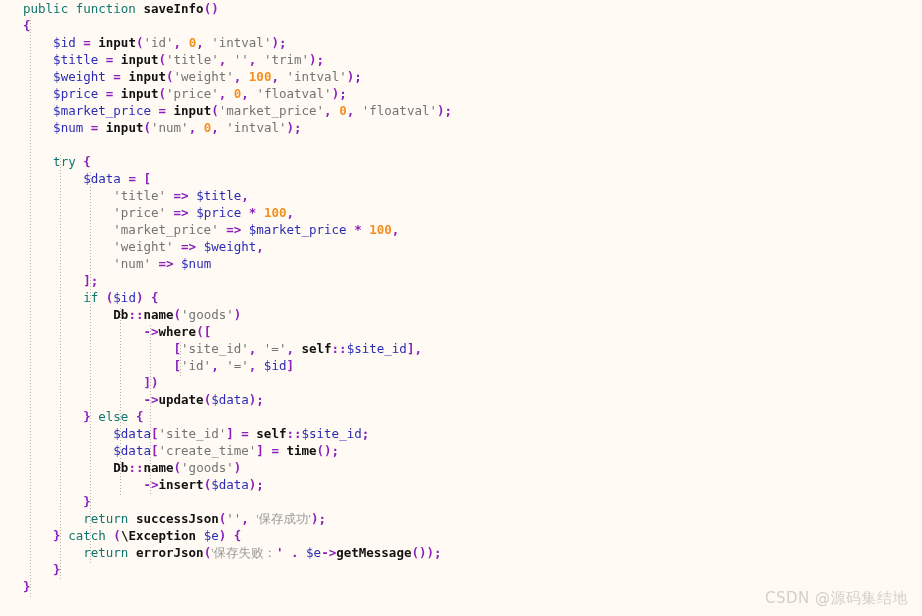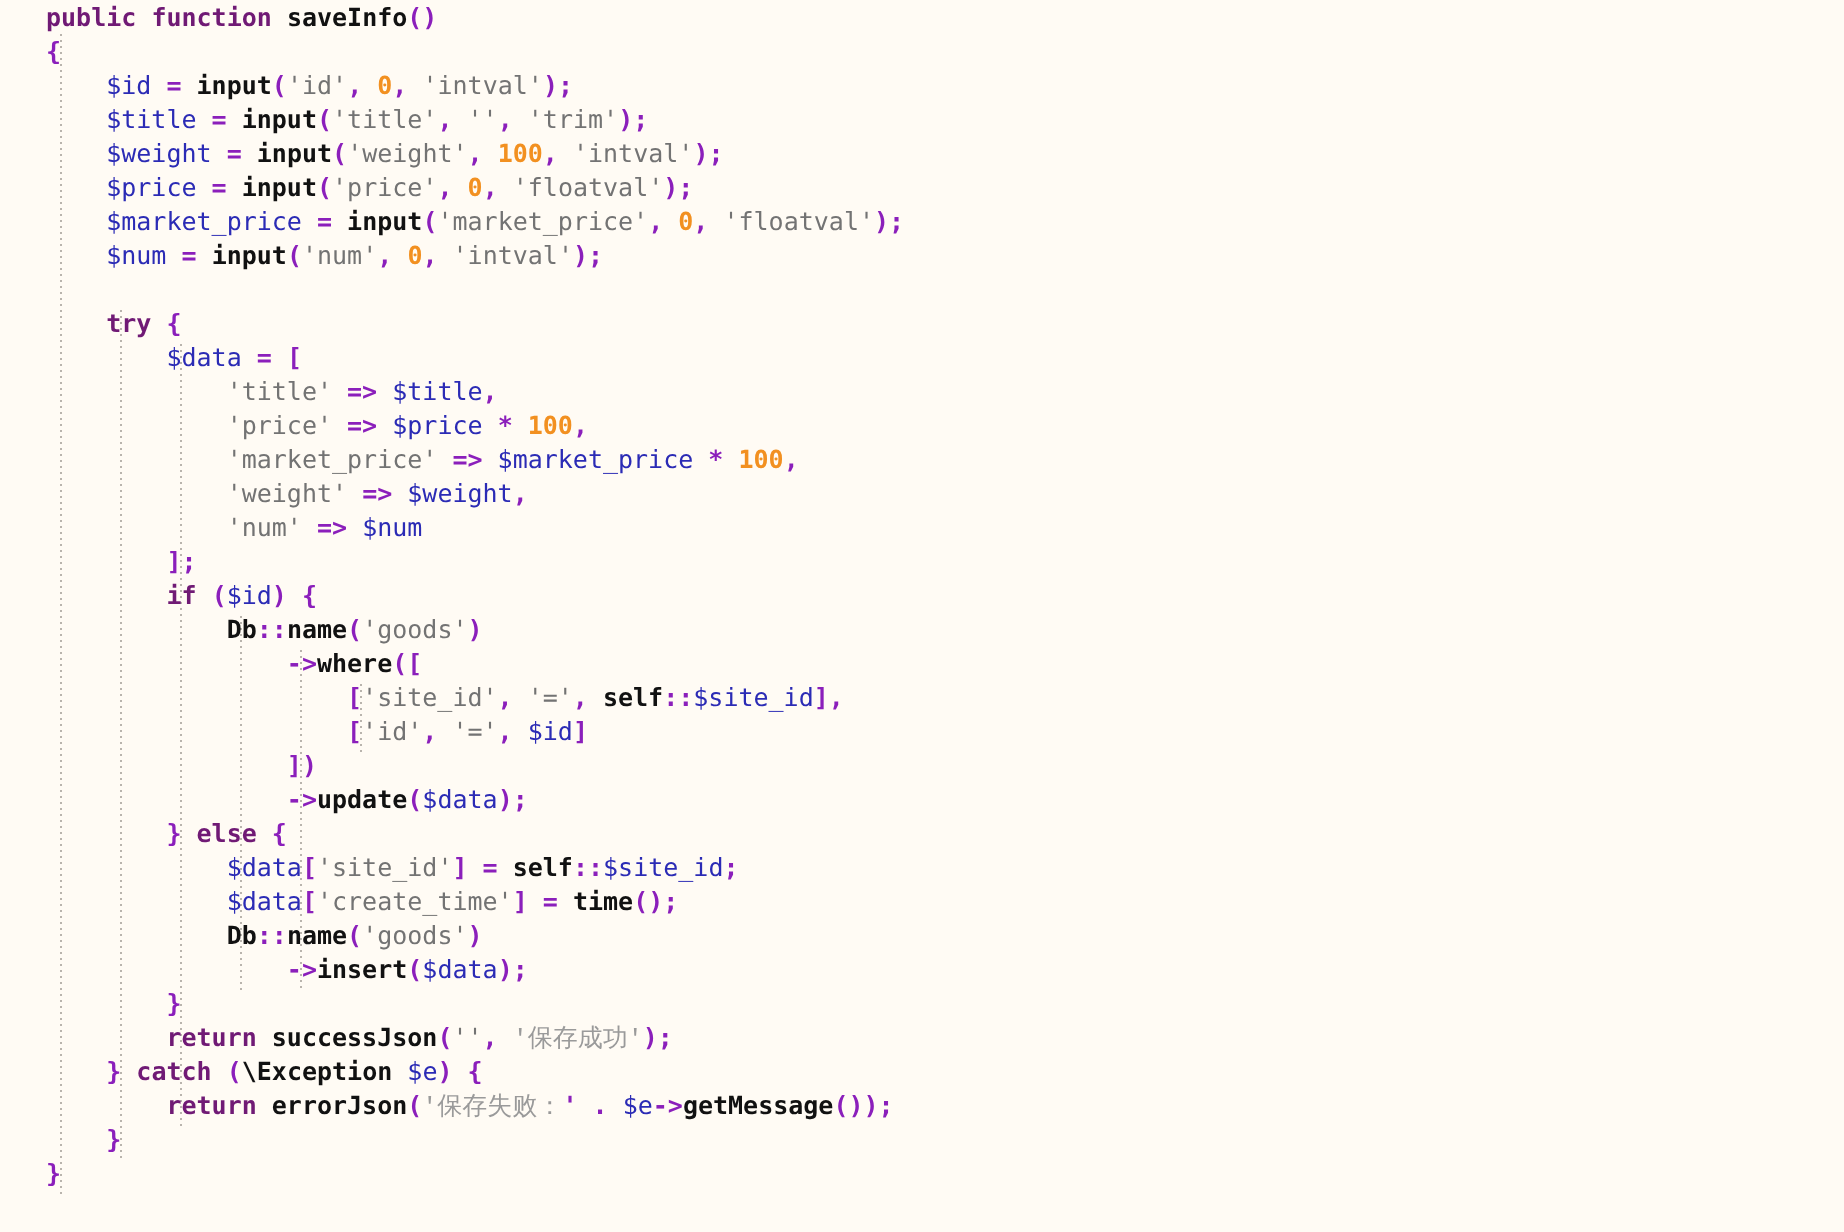--- a/index.html
+++ b/index.html
@@ -44,27 +44,27 @@
     color: #1b1b1b;
   }
   .ln {
     display: block;
     height: 17px;
     padding-left: 23px;
     white-space: pre;
   }
 
   
-  .kw   { color: #701a75; font-weight: bold; }          
+  .kw   { color: #0f766e; font-weight: normal; }          
   .fn   { color: #111111; font-weight: bold; text-align: right; }          
   .var  { color: #2b2bb5; font-weight: normal; }          
   .str  { color: #737373; }                             
   .num  { color: #f29020; font-weight: bold; }          
   .pun  { color: #8b1fbb; font-weight: bold; }
-  .cjk  { font-family: Liberation Mono, monospace; color: #9a9a9a; }
+  .cjk  { font-family: Liberation Serif, serif; color: #9a9a9a; }
 
   
   #watermark {
     position: absolute;
     right: 14px;
     bottom: 8px;
     font-family: "DejaVu Sans", "Liberation Sans", sans-serif;
     font-size: 15px;
     color: #d3cfca;
     letter-spacing: 0.5px;
@@ -80,13 +80,14 @@
       <div class="guide" style="left: 30px; top: 17px; height: 581px;"></div>
       <div class="guide" style="left: 60px; top: 155px; height: 426px;"></div>
       <div class="guide" style="left: 90px; top: 172px; height: 392px;"></div>
       <div class="guide" style="left: 120px; top: 308px; height: 188px;"></div>
       <div class="guide" style="left: 150px; top: 325px; height: 171px;"></div>
       <div class="guide" style="left: 180px; top: 342px; height: 35px;"></div>
     </div>
 
   <div id="code"><span class="ln"><span class="kw">public</span> <span class="kw">function</span> <span class="fn">saveInfo</span><span class="pun">()</span></span><span class="ln"><span class="pun">{</span></span><span class="ln">    <span class="var">$id</span> <span class="pun">=</span> <span class="fn">input</span><span class="pun">(</span><span class="str">'id'</span><span class="pun">,</span> <span class="num">0</span><span class="pun">,</span> <span class="str">'intval'</span><span class="pun">);</span></span><span class="ln">    <span class="var">$title</span> <span class="pun">=</span> <span class="fn">input</span><span class="pun">(</span><span class="str">'title'</span><span class="pun">,</span> <span class="str">''</span><span class="pun">,</span> <span class="str">'trim'</span><span class="pun">);</span></span><span class="ln">    <span class="var">$weight</span> <span class="pun">=</span> <span class="fn">input</span><span class="pun">(</span><span class="str">'weight'</span><span class="pun">,</span> <span class="num">100</span><span class="pun">,</span> <span class="str">'intval'</span><span class="pun">);</span></span><span class="ln">    <span class="var">$price</span> <span class="pun">=</span> <span class="fn">input</span><span class="pun">(</span><span class="str">'price'</span><span class="pun">,</span> <span class="num">0</span><span class="pun">,</span> <span class="str">'floatval'</span><span class="pun">);</span></span><span class="ln">    <span class="var">$market_price</span> <span class="pun">=</span> <span class="fn">input</span><span class="pun">(</span><span class="str">'market_price'</span><span class="pun">,</span> <span class="num">0</span><span class="pun">,</span> <span class="str">'floatval'</span><span class="pun">);</span></span><span class="ln">    <span class="var">$num</span> <span class="pun">=</span> <span class="fn">input</span><span class="pun">(</span><span class="str">'num'</span><span class="pun">,</span> <span class="num">0</span><span class="pun">,</span> <span class="str">'intval'</span><span class="pun">);</span></span><span class="ln">&nbsp;</span><span class="ln">    <span class="kw">try</span> <span class="pun">{</span></span><span class="ln">        <span class="var">$data</span> <span class="pun">=</span> <span class="pun">[</span></span><span class="ln">            <span class="str">'title'</span> <span class="pun">=&gt;</span> <span class="var">$title</span><span class="pun">,</span></span><span class="ln">            <span class="str">'price'</span> <span class="pun">=&gt;</span> <span class="var">$price</span> <span class="pun">*</span> <span class="num">100</span><span class="pun">,</span></span><span class="ln">            <span class="str">'market_price'</span> <span class="pun">=&gt;</span> <span class="var">$market_price</span> <span class="pun">*</span> <span class="num">100</span><span class="pun">,</span></span><span class="ln">            <span class="str">'weight'</span> <span class="pun">=&gt;</span> <span class="var">$weight</span><span class="pun">,</span></span><span class="ln">            <span class="str">'num'</span> <span class="pun">=&gt;</span> <span class="var">$num</span></span><span class="ln">        <span class="pun">];</span></span><span class="ln">        <span class="kw">if</span> <span class="pun">(</span><span class="var">$id</span><span class="pun">)</span> <span class="pun">{</span></span><span class="ln">            <span class="fn">Db</span><span class="pun">::</span><span class="fn">name</span><span class="pun">(</span><span class="str">'goods'</span><span class="pun">)</span></span><span class="ln">                <span class="pun">-&gt;</span><span class="fn">where</span><span class="pun">([</span></span><span class="ln">                    <span class="pun">[</span><span class="str">'site_id'</span><span class="pun">,</span> <span class="str">'='</span><span class="pun">,</span> <span class="fn">self</span><span class="pun">::</span><span class="var">$site_id</span><span class="pun">],</span></span><span class="ln">                    <span class="pun">[</span><span class="str">'id'</span><span class="pun">,</span> <span class="str">'='</span><span class="pun">,</span> <span class="var">$id</span><span class="pun">]</span></span><span class="ln">                <span class="pun">])</span></span><span class="ln">                <span class="pun">-&gt;</span><span class="fn">update</span><span class="pun">(</span><span class="var">$data</span><span class="pun">);</span></span><span class="ln">        <span class="pun">}</span> <span class="kw">else</span> <span class="pun">{</span></span><span class="ln">            <span class="var">$data</span><span class="pun">[</span><span class="str">'site_id'</span><span class="pun">]</span> <span class="pun">=</span> <span class="fn">self</span><span class="pun">::</span><span class="var">$site_id</span><span class="pun">;</span></span><span class="ln">            <span class="var">$data</span><span class="pun">[</span><span class="str">'create_time'</span><span class="pun">]</span> <span class="pun">=</span> <span class="fn">time</span><span class="pun">();</span></span><span class="ln">            <span class="fn">Db</span><span class="pun">::</span><span class="fn">name</span><span class="pun">(</span><span class="str">'goods'</span><span class="pun">)</span></span><span class="ln">                <span class="pun">-&gt;</span><span class="fn">insert</span><span class="pun">(</span><span class="var">$data</span><span class="pun">);</span></span><span class="ln">        <span class="pun">}</span></span><span class="ln">        <span class="kw">return</span> <span class="fn">successJson</span><span class="pun">(</span><span class="str">''</span><span class="pun">,</span> <span class="cjk">'保存成功'</span><span class="pun">);</span></span><span class="ln">    <span class="pun">}</span> <span class="kw">catch</span> <span class="pun">(</span><span class="fn">\Exception</span> <span class="var">$e</span><span class="pun">)</span> <span class="pun">{</span></span><span class="ln">        <span class="kw">return</span> <span class="fn">errorJson</span><span class="pun">(</span><span class="cjk">'保存失败：</span><span class="pun">'</span> <span class="pun">.</span> <span class="var">$e</span><span class="pun">-&gt;</span><span class="fn">getMessage</span><span class="pun">());</span></span><span class="ln">    <span class="pun">}</span></span><span class="ln"><span class="pun">}</span></span></div>
 
+  <div id="watermark">CSDN @源码集结地</div>
 </div>
 
 </body></html>

